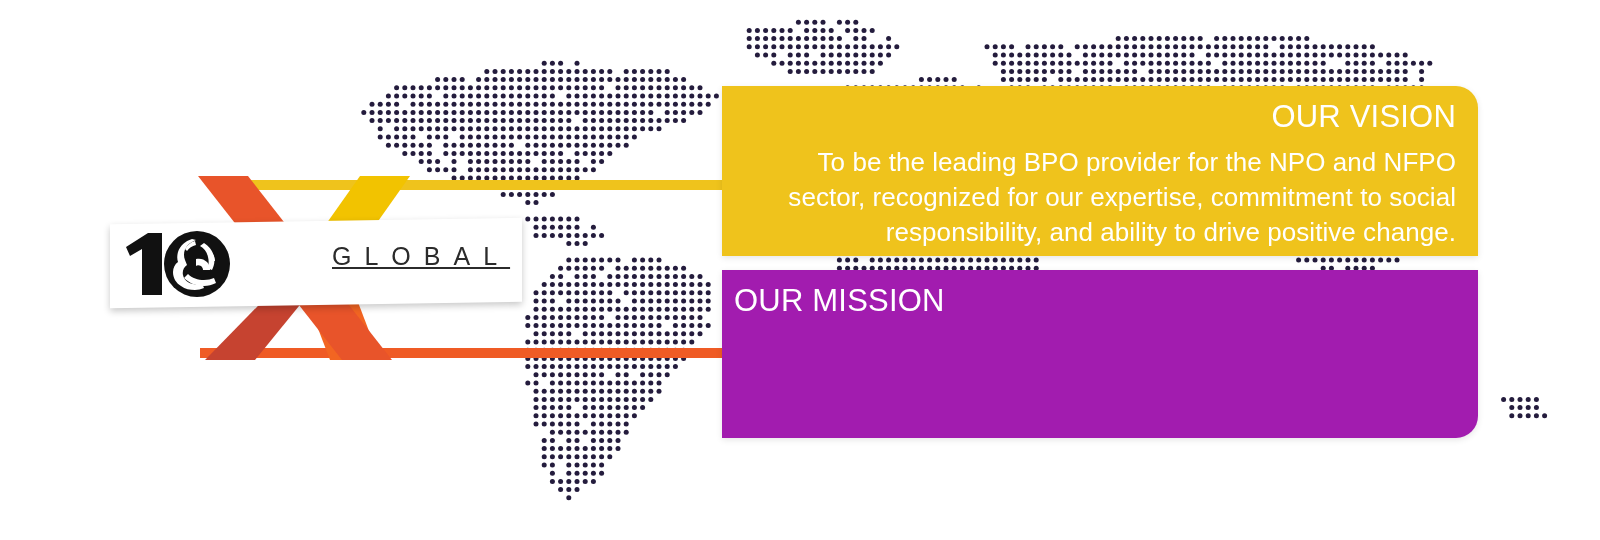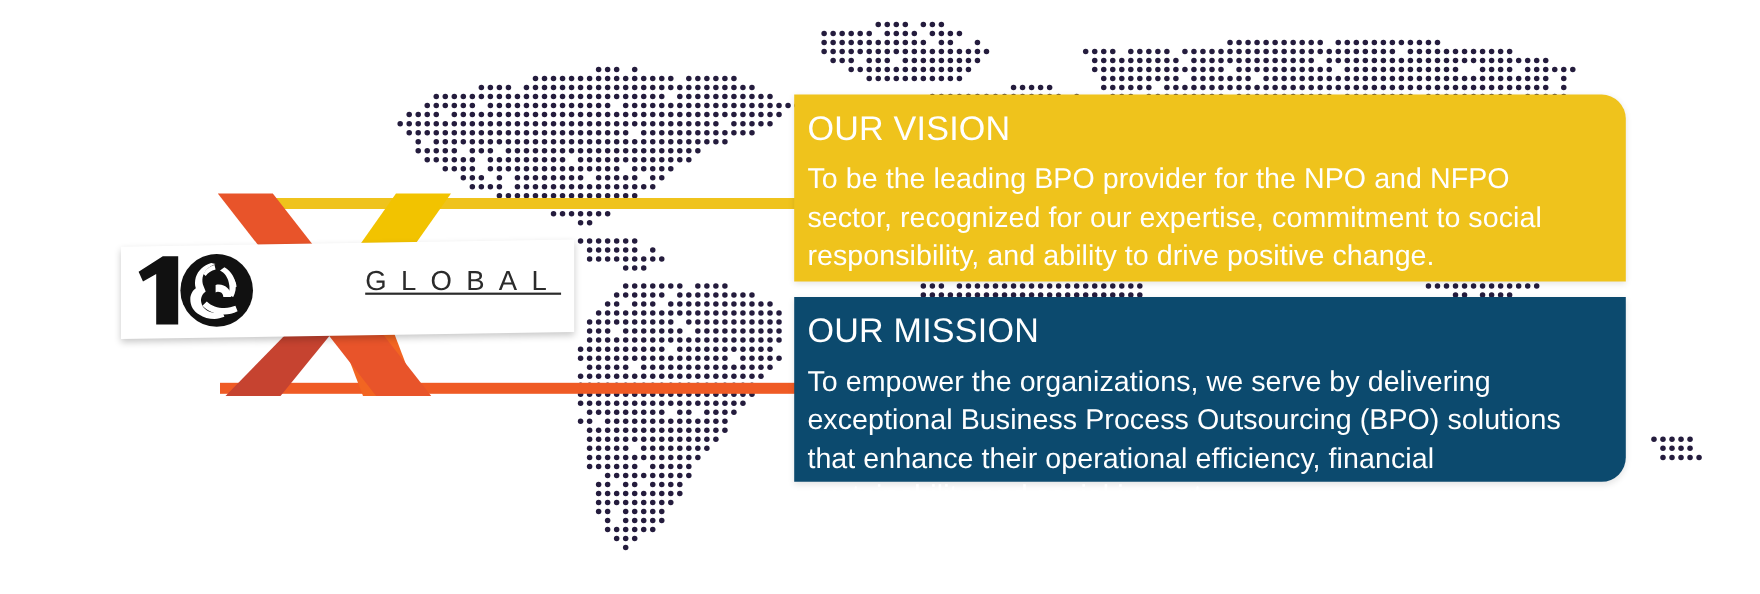--- a/index.html
+++ b/index.html
@@ -42,24 +42,25 @@
     font-family:"Liberation Sans", sans-serif;white-space:nowrap;text-decoration:underline;
   }
 
   
   .card{position:absolute;color:#ffffff;box-sizing:border-box;}
   #vision-card{
     left:722px;top:86px;width:756px;height:170px;
     background:#EFC31C;border-radius:0 22px 0 0;
     padding:14px 22px 0 12px;
     box-shadow:0 2px 6px rgba(0,0,0,0.10);
+    text-align:right;
   }
   #mission-card{
     left:722px;top:270px;width:756px;height:168px;
-    background:#0c4a6e;border-radius:0 0 22px 0;
+    background:#a21caf;border-radius:0 0 22px 0;
     padding:14px 22px 0 12px;
     box-shadow:0 2px 6px rgba(0,0,0,0.10);
   }
   .card-title{
     font-size:31px;font-weight:400;line-height:1.08;
     margin:0 0 12px 0;letter-spacing:0.2px;color:#ffffff;
   }
   .card-body{
     font-size:26px;font-weight:400;line-height:1.33;
     margin:0;color:#ffffff;letter-spacing:0.05px;
@@ -2650,16 +2651,15 @@
     </div>
   </div>
 
   <div class="card" id="vision-card">
     <p class="card-title">OUR VISION</p>
     <p class="card-body">To be the leading BPO provider for the NPO and NFPO sector, recognized for our expertise, commitment to social responsibility, and ability to drive positive change.</p>
   </div>
 
   <div class="card" id="mission-card">
     <p class="card-title">OUR MISSION</p>
-    <p class="card-body">To empower the organizations, we serve by delivering exceptional Business Process Outsourcing (BPO) solutions that enhance their operational efficiency, financial sustainability and social impact.</p>
   </div>
 
 </div>
 
 </body></html>

